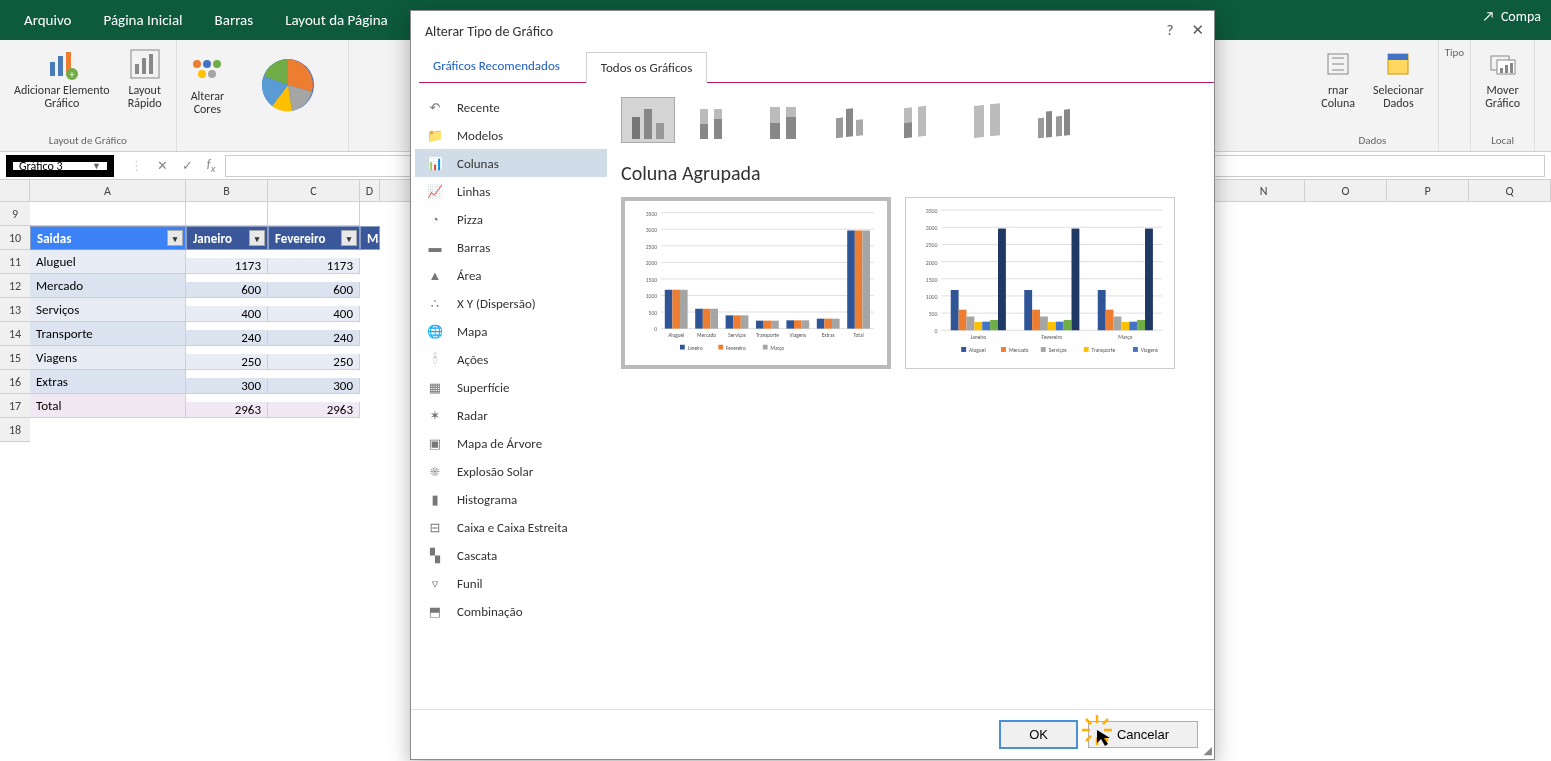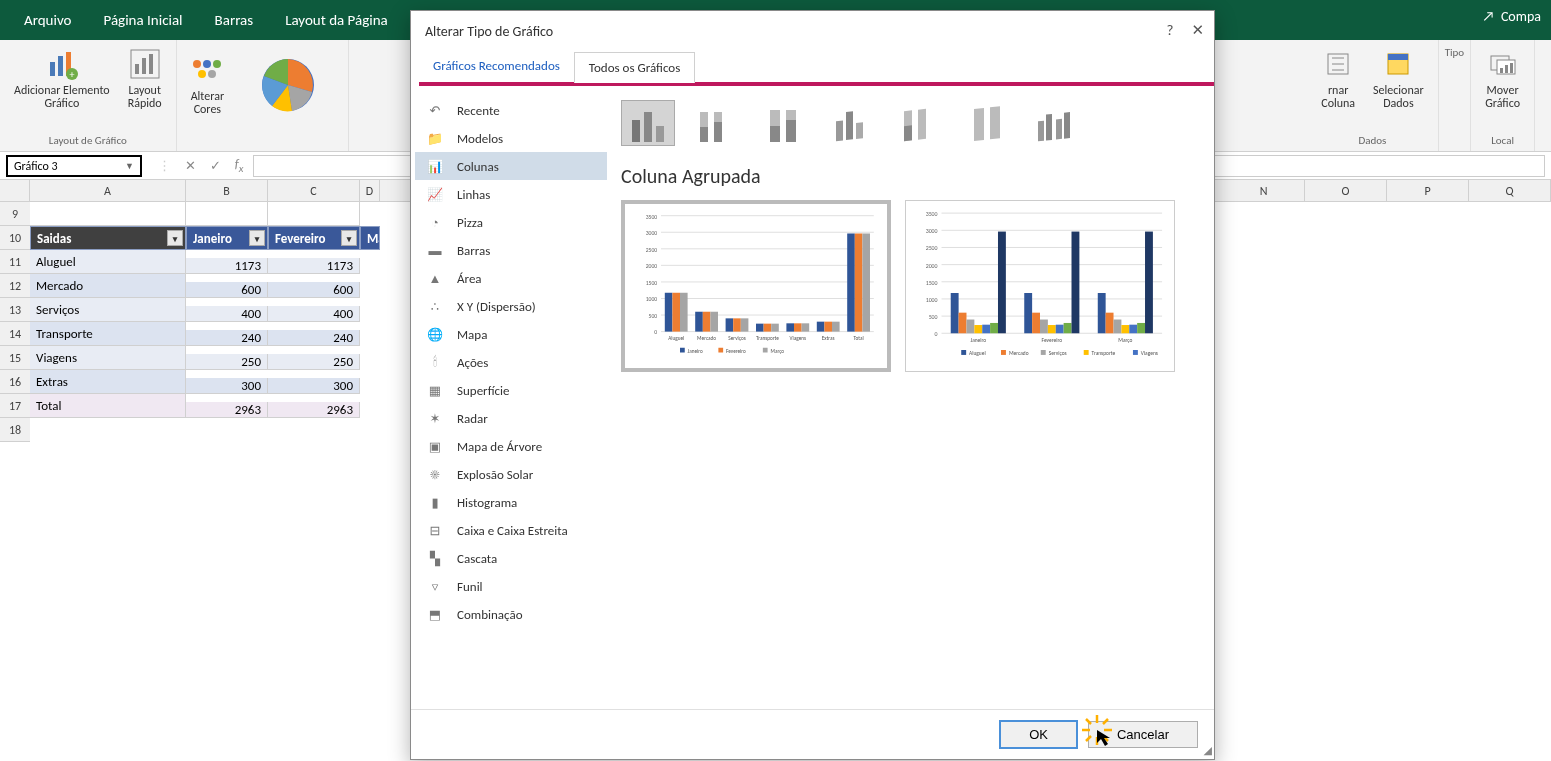--- a/index.html
+++ b/index.html
@@ -13,49 +13,49 @@
 
 .ribbon { background: #f3f3f3; height: 112px; display: flex; border-bottom: 1px solid #d0d0d0; position: relative; }
 .ribbon-group { display: flex; flex-direction: column; justify-content: space-between; border-right: 1px solid #e0e0e0; padding: 4px 6px 2px; }
 .ribbon-group-row { display: flex; gap: 2px; }
 .ribbon-btn { display: flex; flex-direction: column; align-items: center; justify-content: center; padding: 4px 8px; cursor: pointer; text-align: center; line-height: 1.1; font-size: 12px; color: #333; }
 .ribbon-btn .ricon { width: 32px; height: 32px; margin-bottom: 4px; display: flex; align-items: center; justify-content: center; }
 .ribbon-group-label { text-align: center; font-size: 11px; color: #666; padding: 2px 0; }
 
 
 .formula-bar { background: #fff; height: 28px; display: flex; align-items: center; border-bottom: 1px solid #d0d0d0; }
-.name-box { width: 136px; height: 22px; border: 2px solid #000000; margin: 0 6px; display: flex; align-items: center; justify-content: space-between; padding: 0 6px; font-size: 12px; }
+.name-box { width: 108px; height: 22px; border: 7px solid #000000; margin: 0 6px; display: flex; align-items: center; justify-content: space-between; padding: 0 6px; font-size: 12px; }
 .fb-controls { display: flex; align-items: center; gap: 14px; padding: 0 10px; color: #888; font-style: italic; }
 .fb-input { flex: 1; height: 22px; border: 1px solid #ccc; margin-right: 6px; }
 
 
 .sheet-area { background: #fff; position: relative; height: calc(100% - 180px); }
 .col-headers { display: flex; height: 22px; border-bottom: 1px solid #d0d0d0; background: #f0f0f0; }
 .rowhdr-space { width: 30px; border-right: 1px solid #d0d0d0; background: #f0f0f0; }
 .colh { border-right: 1px solid #d0d0d0; text-align: center; font-size: 12px; color: #444; display: flex; align-items: center; justify-content: center; }
 .sheet-body { display: flex; }
 .row-headers { width: 30px; background: #f0f0f0; }
 .rowh { height: 24px; border-bottom: 1px solid #d0d0d0; text-align: center; font-size: 12px; color: #444; display: flex; align-items: center; justify-content: center; }
 .cells { position: relative; }
 .cell-row { display: flex; height: 24px; }
 .cell { border-right: 1px solid #d0d0d0; border-bottom: 1px solid #d0d0d0; padding: 2px 6px; font-size: 13px; display: flex; align-items: center; }
 .cell.num { justify-content: flex-end; margin-top: 8px; }
 .hdr-row .cell { background: #3a5899; color: #fff; font-weight: bold; border: 1px solid #8b9dc3; position: relative; padding-right: 20px; }
-.hdr-row .cell.first { background: #404040; }
+.hdr-row .cell.first { background: #3b82f6; }
 .hdr-row .dropdown-arrow { position: absolute; right: 2px; top: 3px; width: 16px; height: 16px; background: #e8e8e8; border: 1px solid #aaa; display: flex; align-items: center; justify-content: center; font-size: 9px; color: #333; }
 .data-row .cell { background: #e8ecf4; }
 .data-row.alt .cell { background: #dce3f0; }
 .data-row.total .cell { background: #f0e8f2; }
 
 
 .dialog-overlay { position: absolute; left: 410px; top: 10px; width: 805px; height: 750px; background: #fff; border: 1px solid #8a8a8a; box-shadow: 0 6px 20px rgba(0,0,0,0.3); display: flex; flex-direction: column; }
 .dialog-title { height: 40px; display: flex; align-items: center; padding: 0 14px; font-size: 14px; color: #333; position: relative; }
 .dialog-controls { position: absolute; right: 10px; top: 10px; display: flex; gap: 18px; color: #555; }
 .dialog-controls span { cursor: pointer; font-size: 15px; }
-.dialog-tabs { display: flex; margin-left: 8px; border-bottom: 4px solid #be185d; }
+.dialog-tabs { display: flex; margin-left: 8px; border-bottom: 1px solid #be185d; gap: 12px; }
 .dialog-tab { padding: 7px 14px; font-size: 13px; cursor: pointer; color: #2060c0; }
 .dialog-tab.active { background: #fff; border: 1px solid #d0d0d0; border-bottom: 1px solid #fff; position: relative; top: 1px; color: #333; }
 .dialog-body { flex: 1; display: flex; }
 .chart-cats { width: 200px; padding: 10px 4px; }
 .chart-cat { display: flex; align-items: center; gap: 12px; padding: 5px 10px; cursor: pointer; font-size: 13px; color: #333; }
 .chart-cat.selected { background: #d0dce8; }
 .chart-cat .cicon { width: 20px; height: 18px; display: flex; align-items: center; justify-content: center; color: #777; }
 .chart-main { flex: 1; padding: 14px 10px; }
 .subtype-row { display: flex; gap: 14px; margin-bottom: 18px; }
 .subtype { width: 54px; height: 46px; display: flex; align-items: center; justify-content: center; cursor: pointer; }

